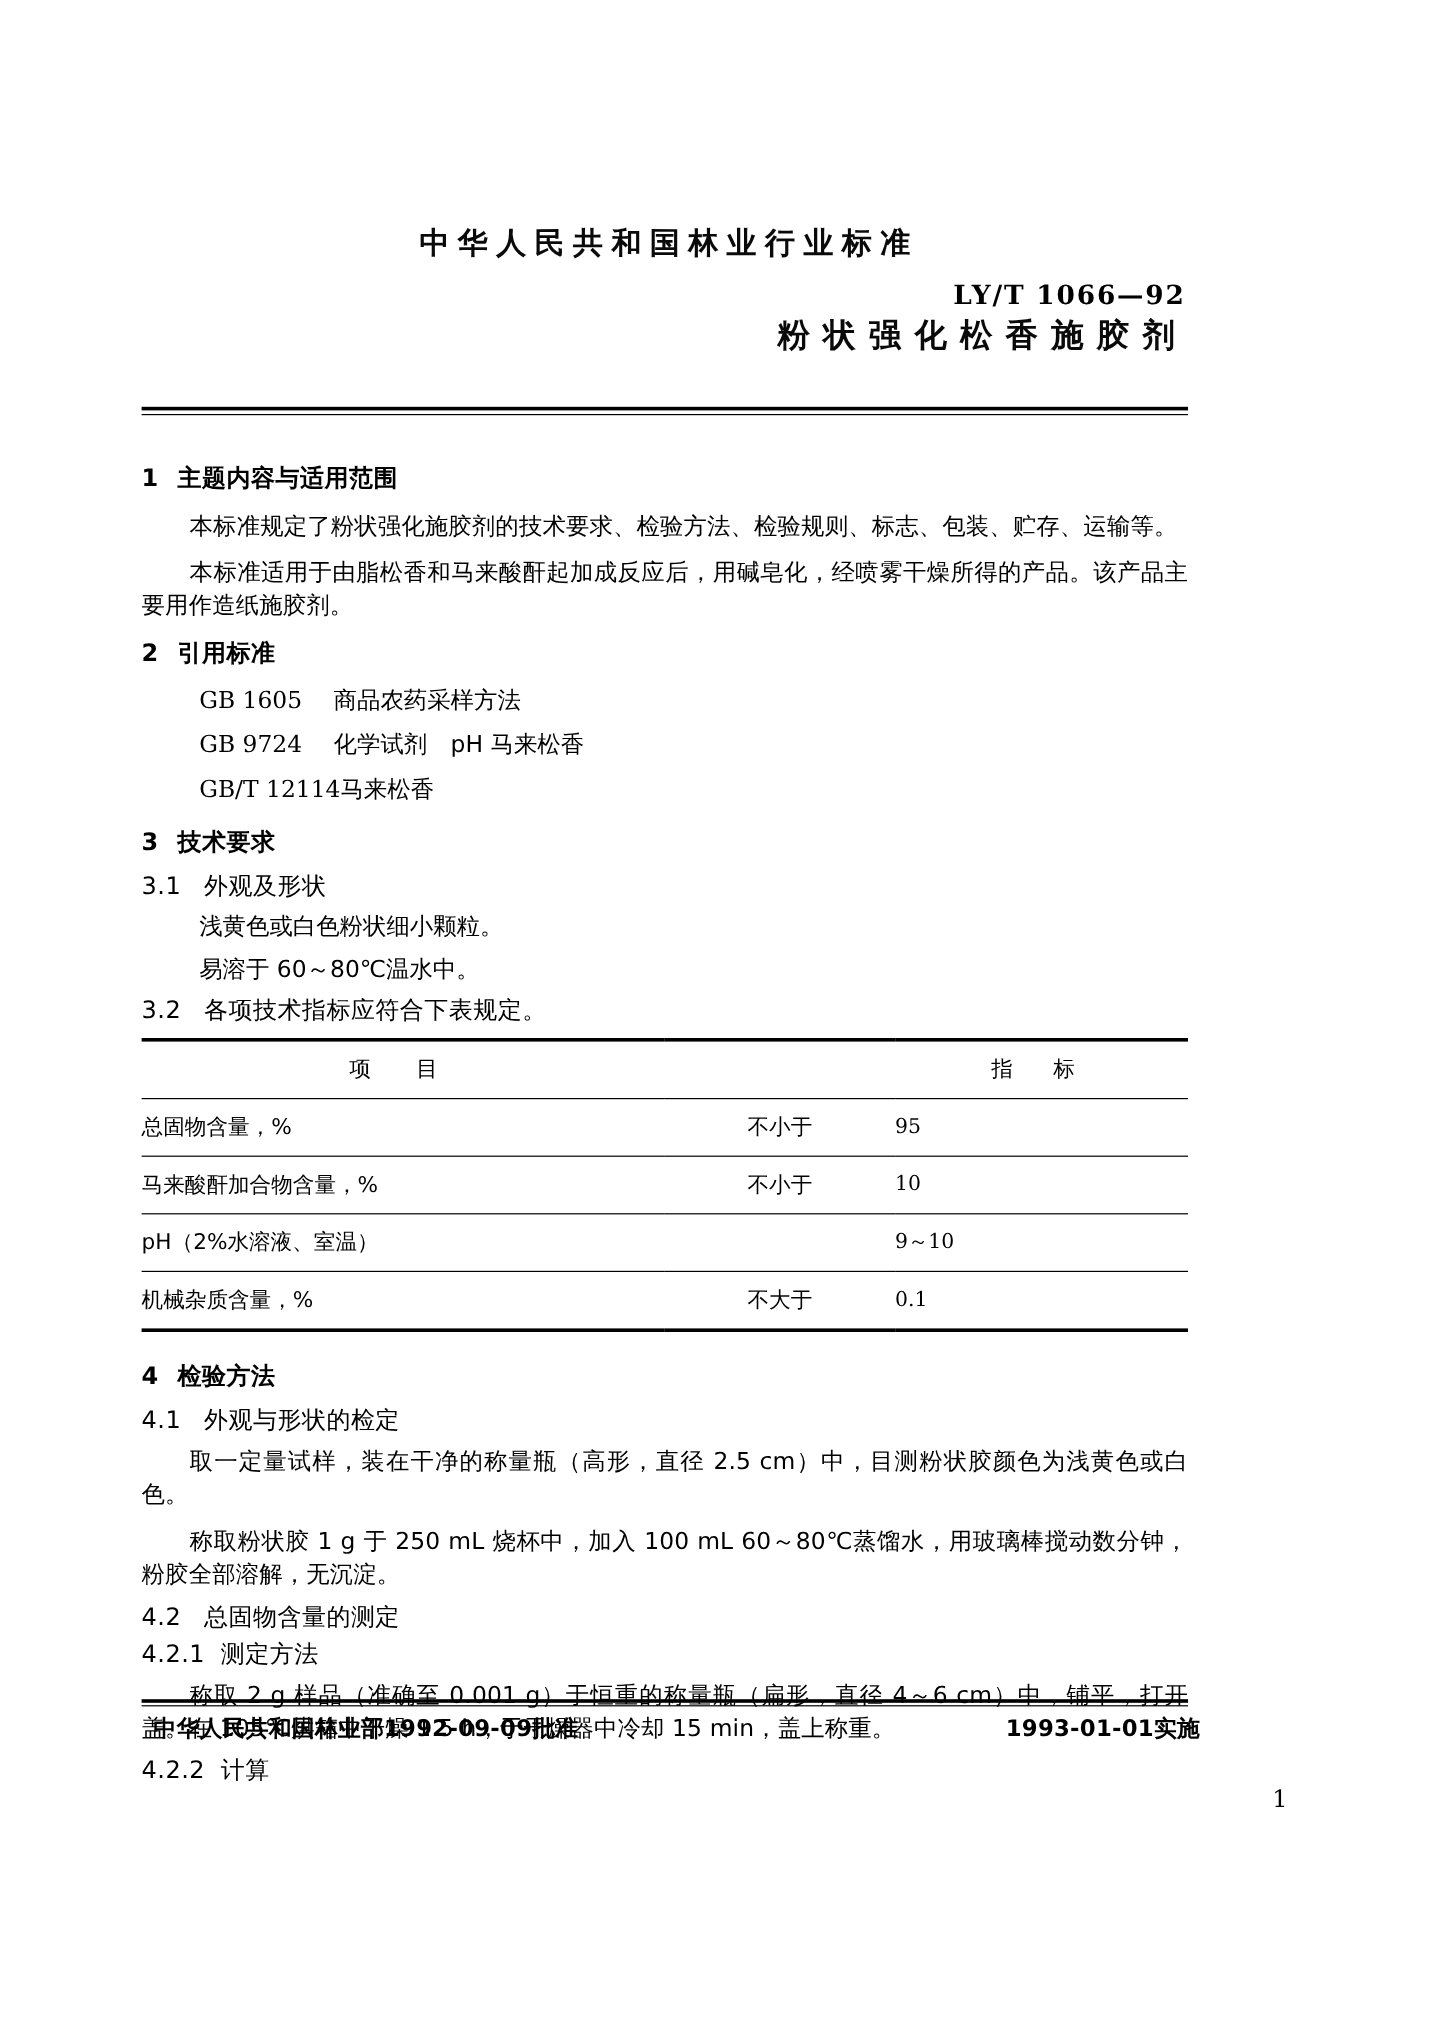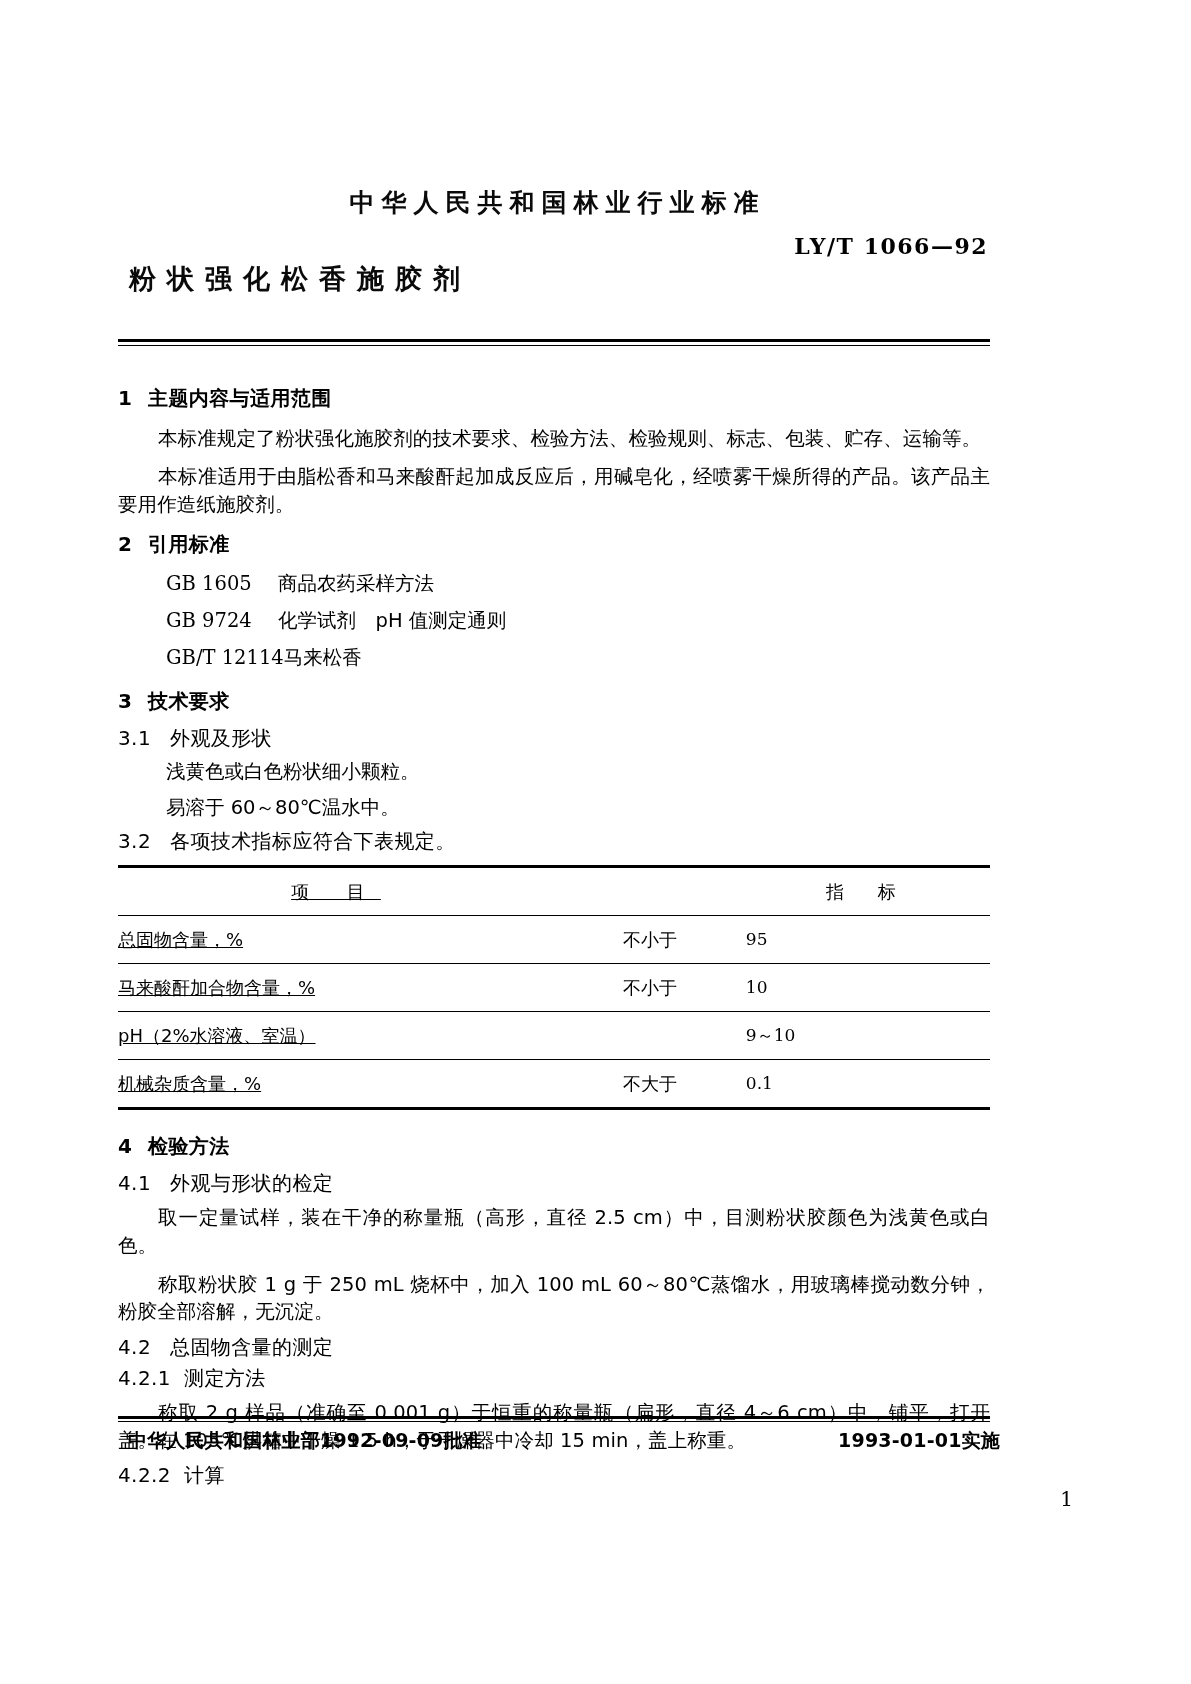--- a/index.html
+++ b/index.html
@@ -48,21 +48,21 @@
     position: absolute;
     right: 2px;
     top: 16px;
     font-family: "DejaVu Serif", "Liberation Serif", serif;
     font-weight: bold;
     font-size: 22px;
     letter-spacing: 1.5px;
     white-space: nowrap;
   }
   .doc-title {
-    text-align: left;
+    text-align: right;
     font-weight: bold;
     font-size: 27px;
     letter-spacing: 11px;
     padding-left: 11px;
     margin-top: 2px;
     color: #0a0a0a;
   }
   .rule-double {
     margin-top: 42px;
     border-top: 3px solid #000;
@@ -151,21 +151,20 @@
     vertical-align: middle;
     border-bottom: 1.5px solid #000;
   }
   table.spec tr:last-child td {
     border-bottom: 3px solid #000;
   }
   .c-item {
     padding-left: 32px;
     text-align: left;
     width: 50%;
-    text-decoration: underline;
   }
   .c-qual {
     text-align: center;
     width: 22%;
     border-right: 1.5px solid #000;
     padding-right: 6px;
   }
   .c-val {
     text-align: left;
     width: 28%;
@@ -245,21 +244,21 @@
       <p class="para">本标准规定了粉状强化施胶剂的技术要求、检验方法、检验规则、标志、包装、贮存、运输等。</p>
       <p class="para last">本标准适用于由脂松香和马来酸酐起加成反应后，用碱皂化，经喷雾干燥所得的产品。该产品主要用作造纸施胶剂。</p>
 
       <div class="h1">
         <span class="num">2</span><span>引用标准</span>
       </div>
       <div class="ref-line">
         <span class="code">GB 1605</span><span class="name">商品农药采样方法</span>
       </div>
       <div class="ref-line">
-        <span class="code">GB 9724</span><span class="name">化学试剂　pH 值测定通则</span>
+        <span class="code">GB 9724</span><span class="name">化学试剂　pH 马来松香</span>
       </div>
       <div class="ref-line">
         <span class="code">GB/T 12114</span><span class="name">马来松香</span>
       </div>
 
       <div class="gap-sm"></div>
 
       <div class="h1">
         <span class="num">3</span><span>技术要求</span>
       </div>

